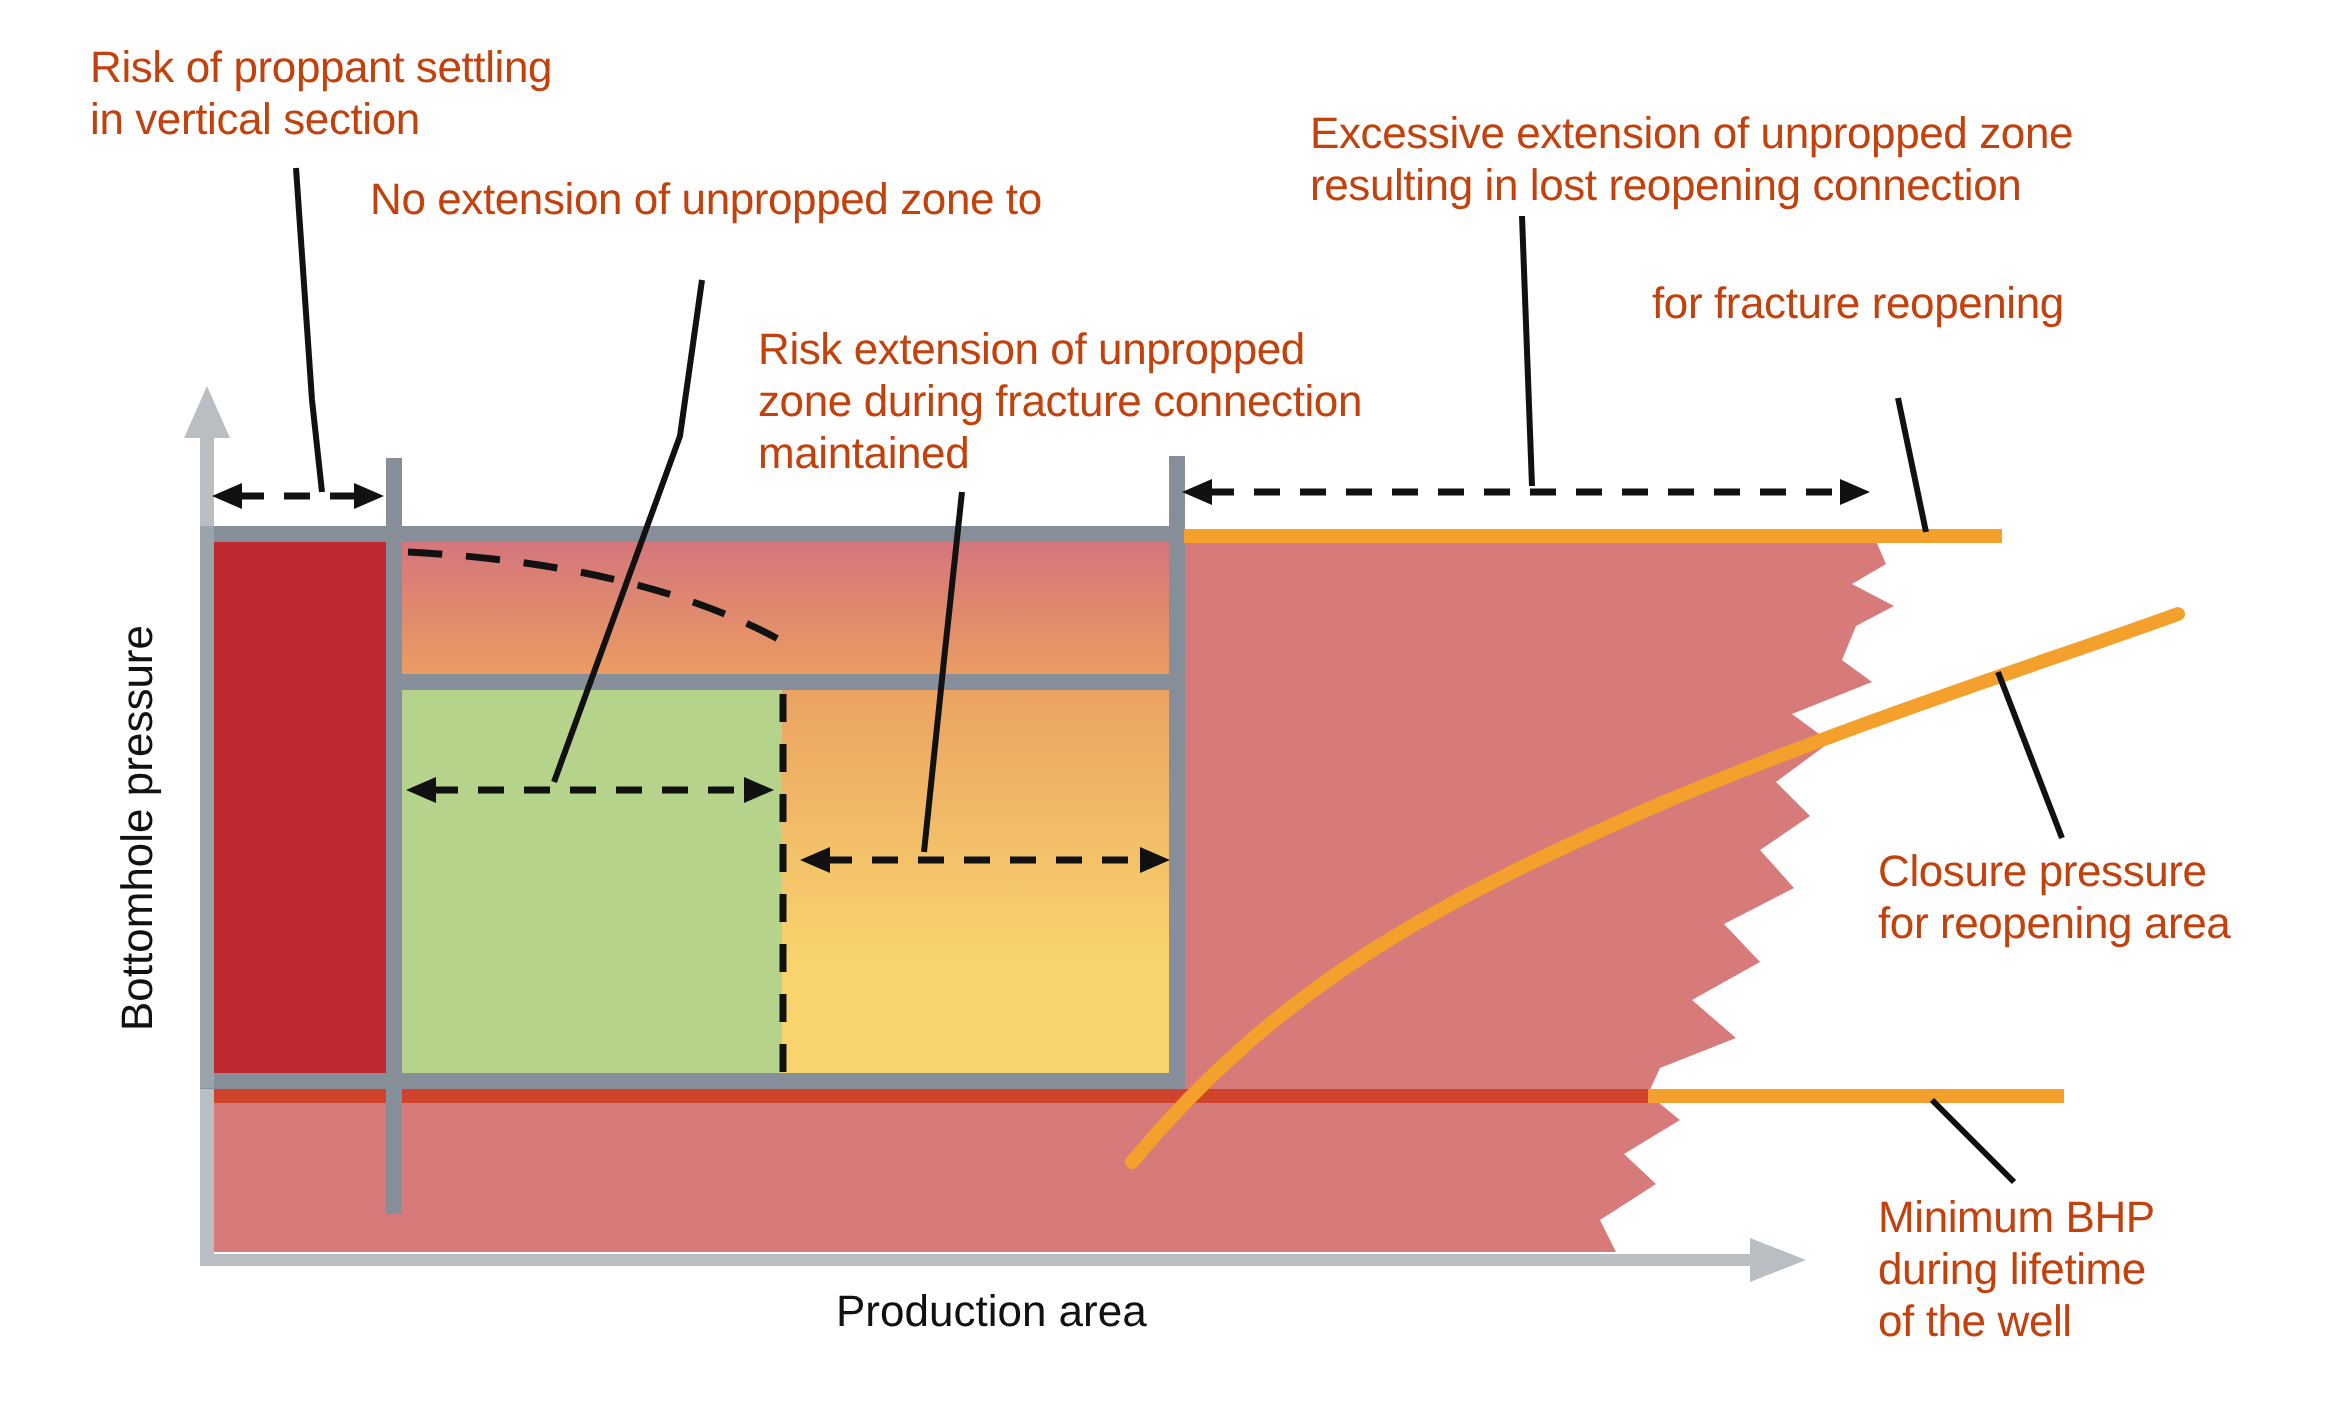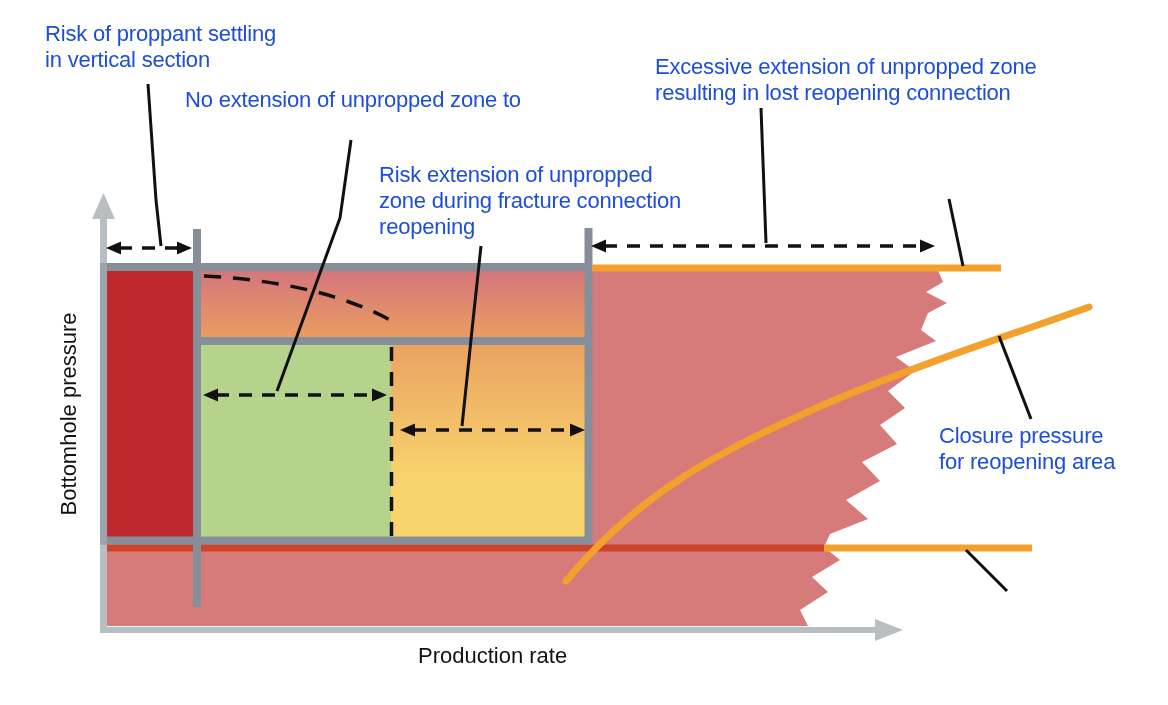--- a/index.html
+++ b/index.html
@@ -9,21 +9,21 @@
     background:#ffffff;
     font-family:"Liberation Sans", sans-serif;
     overflow:hidden;
   }
   #diagram-svg{position:absolute;left:0;top:0;width:1168px;height:705px;}
   .label{
     position:absolute;
     font-size:22px;
     line-height:26px;
     letter-spacing:-0.2px;
-    color:#1d4ed8;
+    color:#c2410c;
     white-space:nowrap;
   }
   .label span{display:block;}
   .axis-label{font-size:22px;color:#111;}
   #y-axis-label{
     position:absolute;left:69px;top:414px;
     transform:translate(-50%,-50%) rotate(-90deg);
     white-space:nowrap;
   }
   #x-axis-label{position:absolute;left:418px;top:643px;white-space:nowrap;}
@@ -112,33 +112,39 @@
     <span>in vertical section</span>
   </div>
 
   <div class="label" style="left:185px;top:87px">
     <span>No extension of unpropped zone to</span>
   </div>
 
   <div class="label" style="left:379px;top:162px">
     <span>Risk extension of unpropped</span>
     <span>zone during fracture connection</span>
-    <span>reopening</span>
+    <span>maintained</span>
   </div>
 
   <div class="label" style="left:655px;top:54px">
     <span>Excessive extension of unpropped zone</span>
     <span>resulting in lost reopening connection</span>
   </div>
 
   <div class="label" style="left:826px;top:139px">
+    <span>for fracture reopening</span>
   </div>
 
   <div class="label" style="left:939px;top:423px">
     <span>Closure pressure</span>
     <span>for reopening area</span>
   </div>
 
+  <div class="label" style="left:939px;top:596px">
+    <span>Minimum BHP</span>
+    <span>during lifetime</span>
+    <span>of the well</span>
+  </div>
 
   <div id="y-axis-label" class="axis-label">Bottomhole pressure</div>
-  <div id="x-axis-label" class="axis-label">Production rate</div>
+  <div id="x-axis-label" class="axis-label">Production area</div>
 
 </div>
 
 </body></html>

